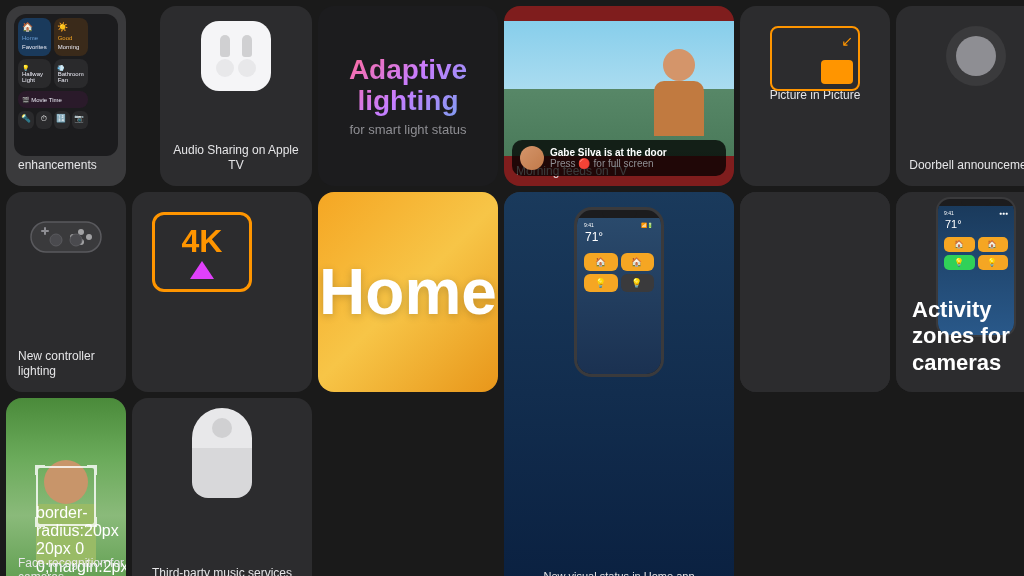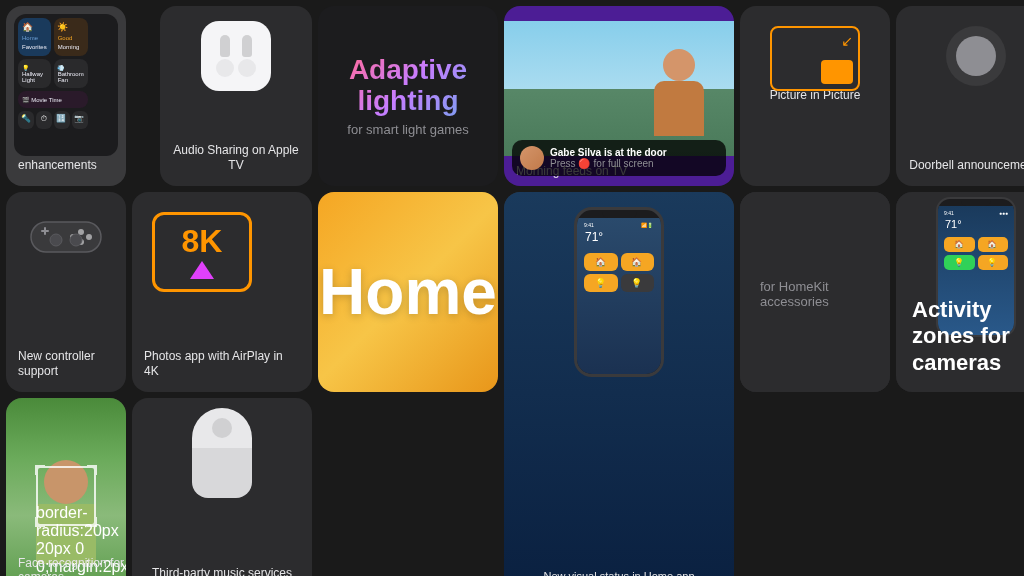--- a/index.html
+++ b/index.html
@@ -104,21 +104,21 @@
       justify-content: center;
       text-align: center;
     }
     .adaptive-sub {
       font-size: 13px;
       color: #8e8e93;
     }
 
     
     .card-camera {
-      background: #4c1d95;
+      background: #7f1d1d;
       padding: 0;
       overflow: hidden;
     }
     .camera-img {
       width: 100%;
       height: 75%;
       background: linear-gradient(135deg, #4a7c59 0%, #6b9e7a 40%, #8fbc8f 60%, #5a8a6a 100%);
       position: relative;
       overflow: hidden;
     }
@@ -392,21 +392,21 @@
           </div>
         </div>
       </div>
     </div>
     <span class="card-label" style="text-align:center;width:100%;">Audio Sharing
 on Apple TV</span>
   </div>
 
   <div class="card card-adaptive">
     <div style="font-size:28px;font-weight:700;line-height:1.1;background:linear-gradient(135deg,#ff6b9d,#c77dff,#7b9ef0);-webkit-background-clip:text;-webkit-text-fill-color:transparent;background-clip:text;text-align:center;margin-bottom:6px;">Adaptive<br>lighting</div>
-    <div class="adaptive-sub">for smart light games</div>
+    <div class="adaptive-sub">for smart light status</div>
   </div>
 
   <div class="card card-camera">
     <div class="camera-img">
 
       <div style="position:absolute;bottom:0;width:100%;height:60%;background:linear-gradient(180deg,#5a8a6a,#4a7a5a);"></div>
       <div style="position:absolute;top:0;width:100%;height:50%;background:linear-gradient(180deg,#87ceeb,#aadcf0);"></div>
 
       <div style="position:absolute;bottom:20px;right:30px;">
         <div style="width:32px;height:32px;background:#d4956a;border-radius:50%;"></div>
@@ -438,29 +438,28 @@
       <circle cx="55" cy="20" r="3" fill="#e8e8ea" opacity="0.6"></circle>
       <circle cx="63" cy="25" r="3" fill="#e8e8ea" opacity="0.6"></circle>
       <circle cx="47" cy="25" r="3" fill="#e8e8ea" opacity="0.6"></circle>
       <circle cx="55" cy="30" r="3" fill="#e8e8ea" opacity="0.6"></circle>
       <rect x="15" y="18" width="8" height="2" rx="1" fill="#8e8e93"></rect>
       <rect x="18" y="15" width="2" height="8" rx="1" fill="#8e8e93"></rect>
       <circle cx="30" cy="28" r="6" fill="#4a4a4e" stroke="#5a5a5e"></circle>
       <circle cx="50" cy="28" r="6" fill="#4a4a4e" stroke="#5a5a5e"></circle>
     </svg>
     <span class="card-label">New controller
-support</span>
+lighting</span>
   </div>
 
   <div class="card card-4k">
     <div class="fourk-badge">
-      <span class="fourk-text">8K</span>
+      <span class="fourk-text">4K</span>
       <div class="fourk-triangle"></div>
     </div>
-    <span class="card-label">Photos app with AirPlay in 4K</span>
   </div>
 
   <div class="card" style="background:linear-gradient(135deg,#f5a623 0%,#f7c547 50%,#e8961a 100%);align-items:center;justify-content:center;">
     <span class="home-text">Home</span>
   </div>
 
   <div class="card card-pip">
     <div style="position:absolute;top:20px;left:50%;transform:translateX(-50%);">
       <div style="width:90px;height:65px;border:2px solid #ff9500;border-radius:8px;position:relative;">
         <div style="position:absolute;bottom:5px;right:5px;width:32px;height:24px;background:#ff9500;border-radius:4px;"></div>
@@ -563,21 +562,20 @@
           </div>
         </div>
       </div>
     </div>
     <div style="position:absolute;bottom:10px;left:8px;right:8px;text-align:center;">
       <span class="card-label" style="font-size:11px;">New visual status in Home app</span>
     </div>
   </div>
 
   <div class="card card-automations" style="grid-column:5;grid-row:2;justify-content:center;flex-direction:column;">
-    <div style="font-size:13px;color:#8e8e93;margin-top:4px;">for HomeKit accessories</div>
   </div>
 
   <div class="card" style="grid-column:6;grid-row:2;background:#2c2c2e;">
     <div style="position:absolute;top:5px;left:50%;transform:translateX(-50%);width:80px;height:140px;background:#1c1c1e;border-radius:14px;border:2.5px solid #3a3a3c;overflow:hidden;">
       <div style="width:30px;height:7px;background:#1c1c1e;border-radius:0 0 5px 5px;margin:0 auto;"></div>
       <div style="background:linear-gradient(180deg,#1a3a5c,#2a5a8c);height:100%;padding:3px;">
         <div style="display:flex;justify-content:space-between;font-size:5px;color:white;padding:1px 3px;">
           <span>9:41</span>
           <span>●●●</span>
         </div>

